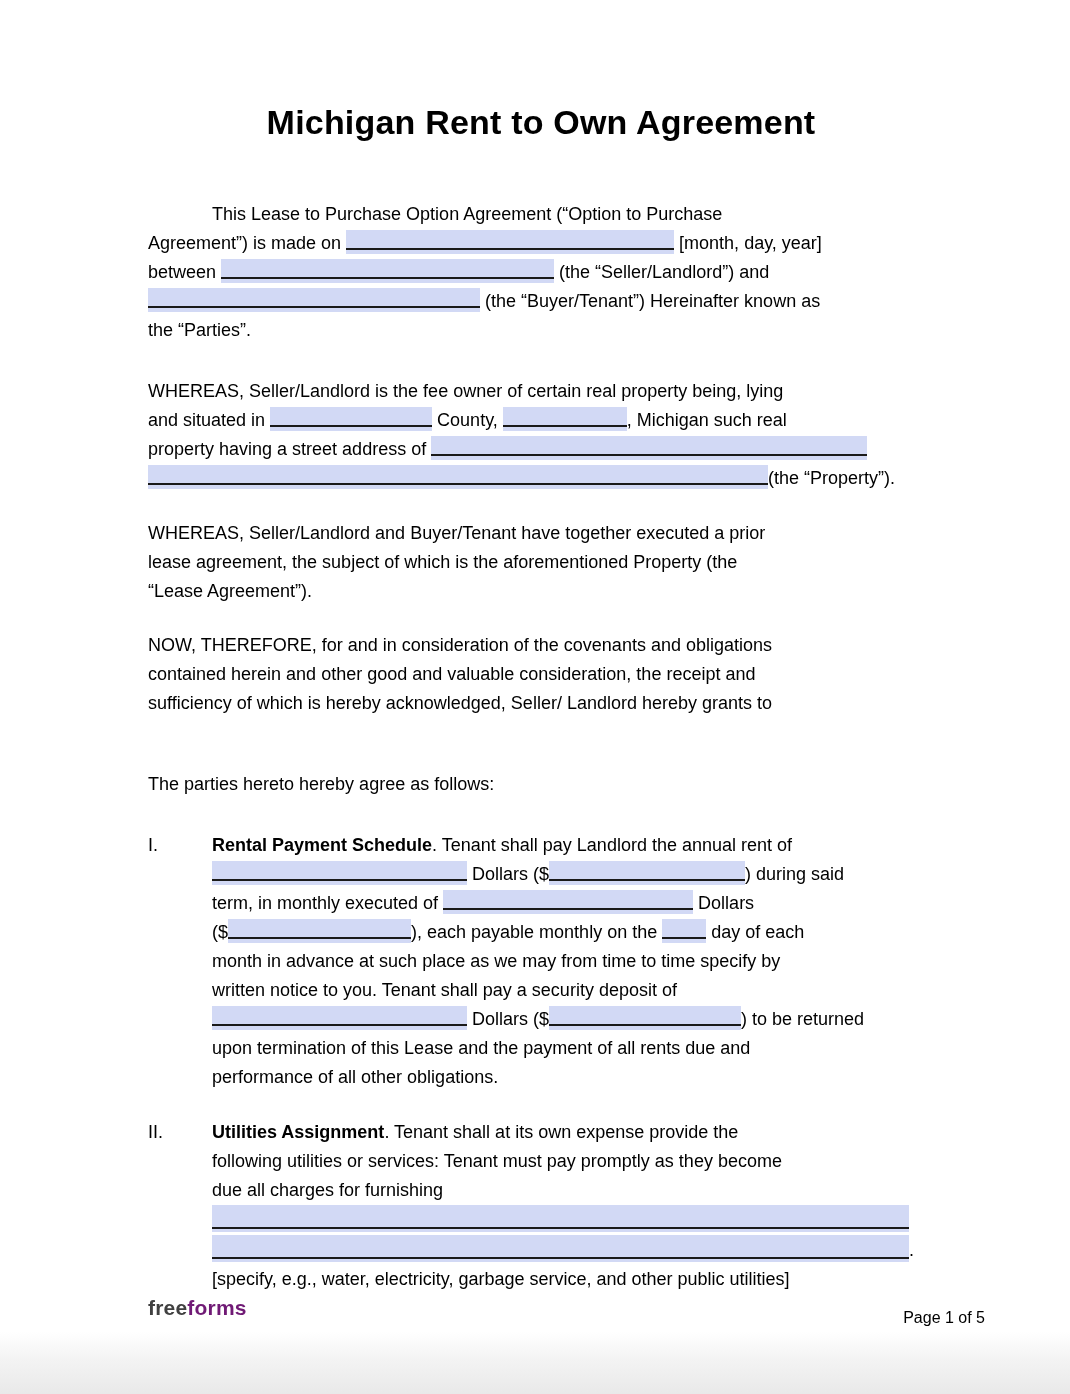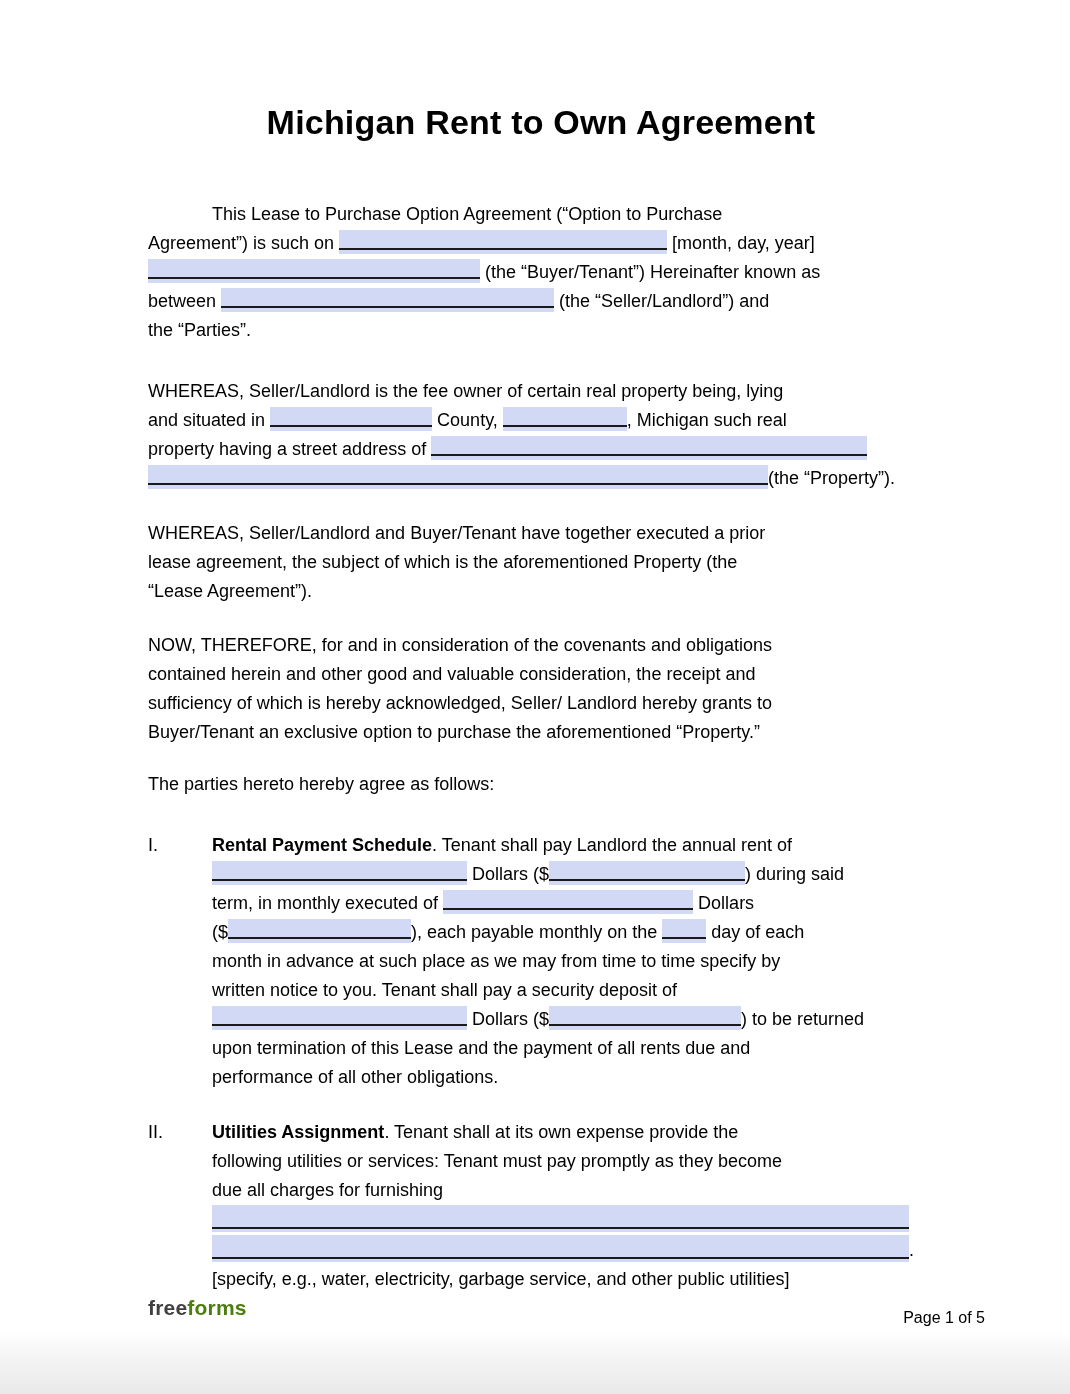--- a/index.html
+++ b/index.html
@@ -55,21 +55,21 @@
   .footer-logo {
     position: absolute;
     left: 148px;
     top: 1296px;
     font-size: 21px;
     line-height: 24px;
     font-weight: bold;
     letter-spacing: 0.2px;
   }
   .logo-free  { color: #404040; text-align: right; }
-  .logo-forms { color: #4d7c0f; }
+  .logo-forms { color: #701a75; }
 
   .page-num {
     position: absolute;
     top: 1308px;
     right: 85px;
     font-size: 16px;
     line-height: 20px;
   }
 
   .bottom-shade {
@@ -81,44 +81,43 @@
 </style>
 </head>
 <body>
 
 <div class="page">
 
   <div class="abs doc-title" style="top:102px">Michigan Rent to Own Agreement</div>
 
   <div class="abs" style="top:200px">
     <div class="ln ind"><span>This Lease to Purchase Option Agreement (“Option to Purchase</span></div>
-    <div class="ln"><span>Agreement”) is such on </span><span class="blank" style="width:328px"></span><span> [month, day, year]</span></div>
+    <div class="ln"><span>Agreement”) is made on </span><span class="blank" style="width:328px"></span><span> [month, day, year]</span></div>
+    <div class="ln"><span>between </span><span class="blank" style="width:333px"></span><span> (the “Seller/Landlord”) and</span></div>
     <div class="ln"><span class="blank" style="width:332px"></span><span> (the “Buyer/Tenant”) Hereinafter known as</span></div>
-    <div class="ln"><span>between </span><span class="blank" style="width:333px"></span><span> (the “Seller/Landlord”) and</span></div>
     <div class="ln"><span>the “Parties”.</span></div>
   </div>
 
   <div class="abs" style="top:377px">
     <div class="ln"><span>WHEREAS, Seller/Landlord is the fee owner of certain real property being, lying</span></div>
     <div class="ln"><span>and situated in </span><span class="blank" style="width:162px"></span><span> County, </span><span class="blank" style="width:124px"></span><span>, Michigan such real</span></div>
     <div class="ln"><span>property having a street address of </span><span class="blank" style="width:436px"></span></div>
     <div class="ln"><span class="blank" style="width:620px"></span><span>(the “Property”).</span></div>
   </div>
 
   <div class="abs" style="top:519px">
     <div class="ln"><span>WHEREAS, Seller/Landlord and Buyer/Tenant have together executed a prior</span></div>
     <div class="ln"><span>lease agreement, the subject of which is the aforementioned Property (the</span></div>
     <div class="ln"><span>“Lease Agreement”).</span></div>
   </div>
 
   <div class="abs" style="top:631px">
     <div class="ln"><span>NOW, THEREFORE, for and in consideration of the covenants and obligations</span></div>
     <div class="ln"><span>contained herein and other good and valuable consideration, the receipt and</span></div>
     <div class="ln"><span>sufficiency of which is hereby acknowledged, Seller/ Landlord hereby grants to</span></div>
-    <div class="ln"><span>Buyer/Tenant an exclusive option to purchase the aforementioned “Property.”</span></div>
   </div>
 
   <div class="abs" style="top:770px">
     <div class="ln"><span>The parties hereto hereby agree as follows:</span></div>
   </div>
 
   <div class="abs section" style="top:831px">
     <span class="sec-num">I.</span>
     <div class="ln"><span class="bold">Rental Payment Schedule</span><span>. Tenant shall pay Landlord the annual rent of</span></div>
     <div class="ln"><span class="blank" style="width:255px"></span><span> Dollars ($</span><span class="blank" style="width:196px"></span><span>) during said</span></div>

